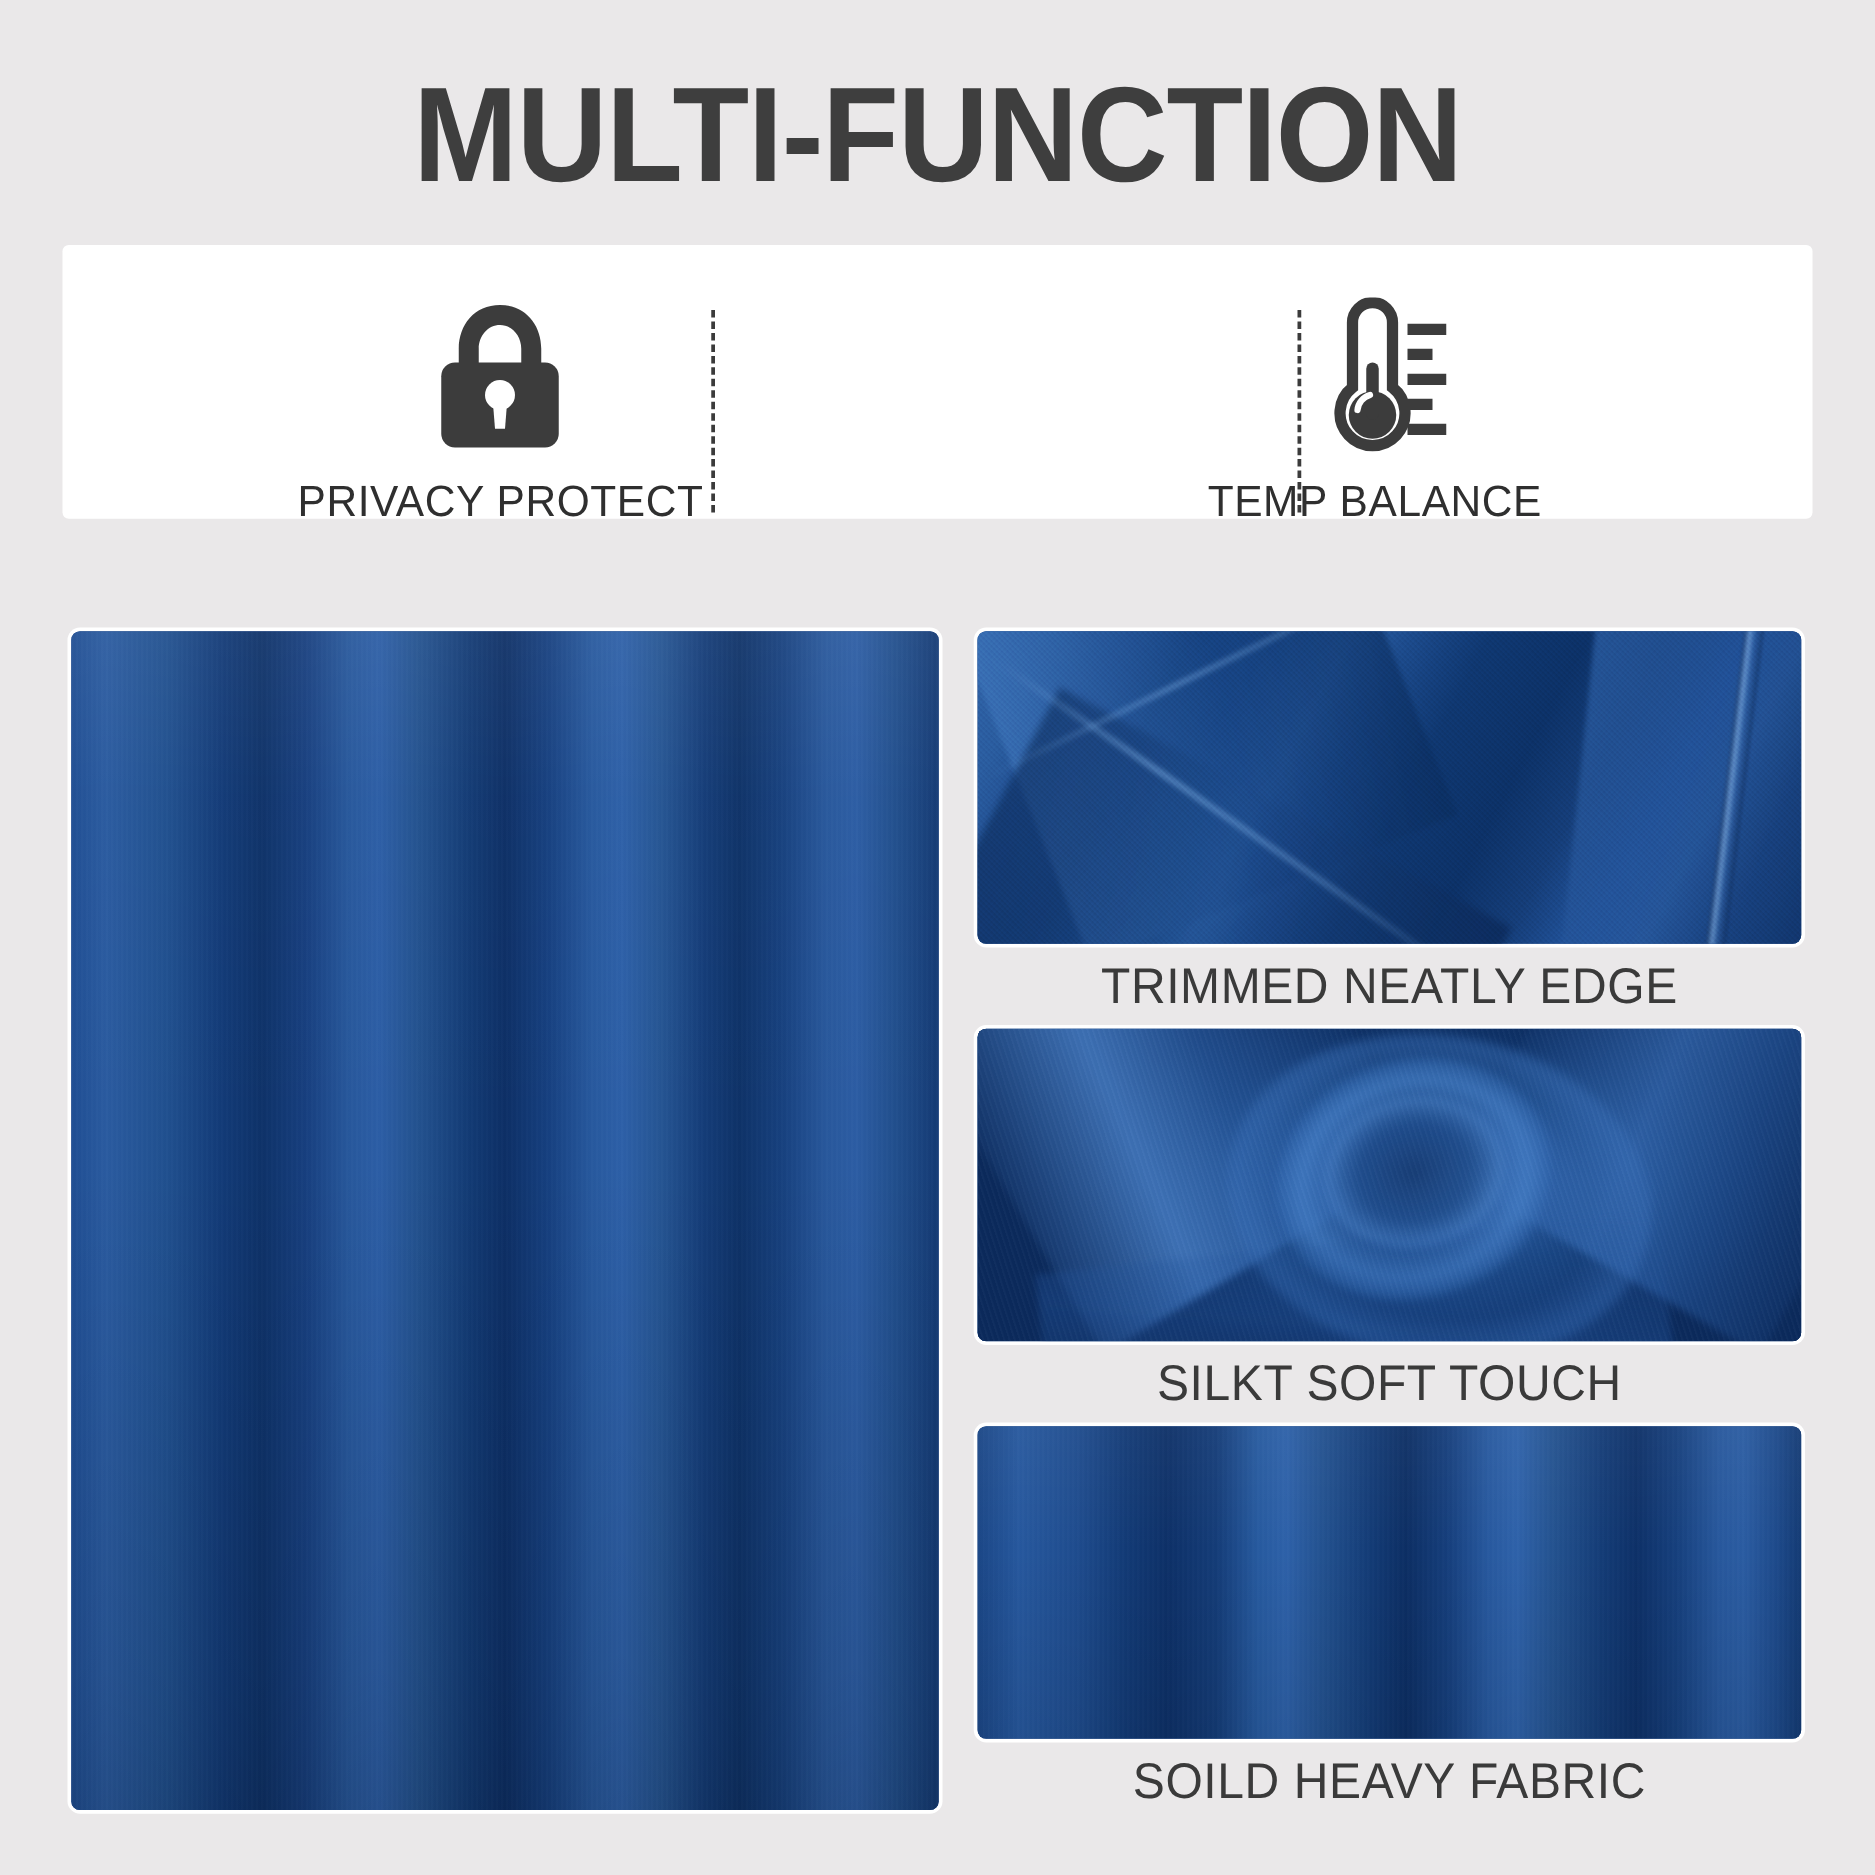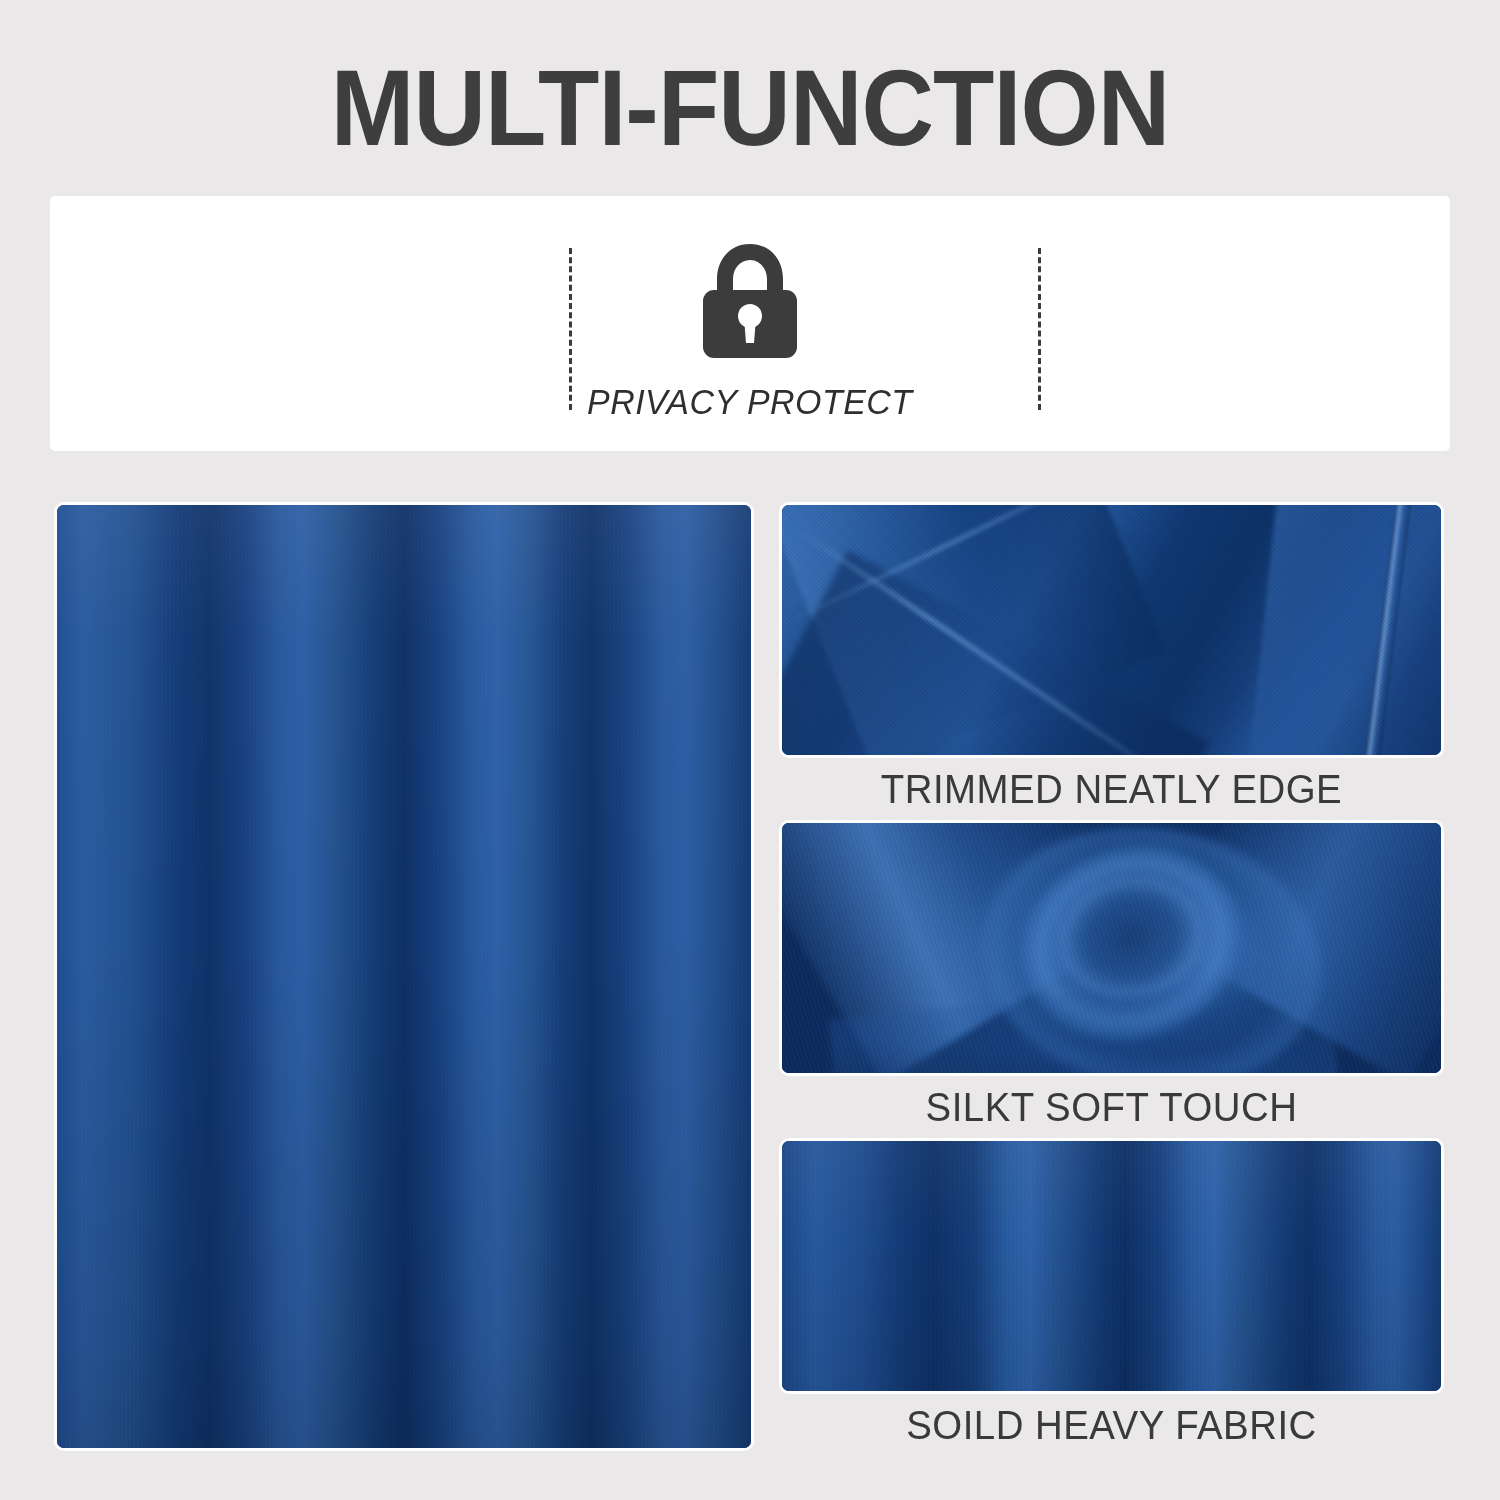--- a/index.html
+++ b/index.html
@@ -31,27 +31,26 @@
     transform-origin: center top;
     white-space: nowrap;
   }
 
   
   #feature-bar {
     position: absolute;
     left: 50px;
     top: 196px;
     width: 1400px;
-    height: 255px;
+    height: 219px;
     background: #ffffff;
     border-radius: 5px;
     display: flex;
     flex-direction: row;
     align-items: stretch;
-    font-style: italic;
   }
   .feature-col {
     flex: 1 1 0;
     display: flex;
     flex-direction: column;
     align-items: center;
     justify-content: flex-start;
     position: relative;
     padding-top: 44px;
     box-sizing: border-box;
@@ -421,20 +420,41 @@
       <svg class="icon-svg" width="118" height="122" viewBox="0 0 118 122" aria-hidden="true">
         <path d="M59 4 C38.5 4 26 20 26 39 L26 55 L42 55 L42 39 C42 28.5 49.5 20 59 20 C68.5 20 76 28.5 76 39 L76 55 L92 55 L92 39 C92 20 79.5 4 59 4 Z" fill="#3c3c3c"></path>
         <rect x="12" y="50" width="94" height="68" rx="11" fill="#3c3c3c"></rect>
         <circle cx="59" cy="76" r="12" fill="#ffffff"></circle>
         <path d="M53 78 L65 78 L63 103 L55 103 Z" fill="#ffffff"></path>
       </svg>
     </div>
     <div class="feature-label">PRIVACY PROTECT</div>
   </div>
 
+  <div class="feature-col">
+    <div class="feature-icon">
+      <svg class="icon-svg" width="124" height="126" viewBox="0 0 124 126" aria-hidden="true">
+
+        <path d="M44 20 A16 16 0 0 1 76 20 L76 72 A26 26 0 1 1 44 72 Z" fill="none" stroke="#3c3c3c" stroke-width="9"></path>
+
+        <circle cx="60" cy="94" r="19" fill="#3c3c3c"></circle>
+
+        <rect x="55" y="52" width="10" height="46" rx="5" fill="#3c3c3c"></rect>
+
+        <path d="M48 90 A14 14 0 0 1 58 78" fill="none" stroke="#ffffff" stroke-width="5" stroke-linecap="round"></path>
+
+        <rect x="88" y="21" width="31" height="9" fill="#3c3c3c"></rect>
+        <rect x="88" y="41" width="20" height="9" fill="#3c3c3c"></rect>
+        <rect x="88" y="61" width="31" height="9" fill="#3c3c3c"></rect>
+        <rect x="88" y="81" width="20" height="9" fill="#3c3c3c"></rect>
+        <rect x="88" y="101" width="31" height="9" fill="#3c3c3c"></rect>
+      </svg>
+    </div>
+    <div class="feature-label">TEMP BALANCE</div>
+  </div>
 
 
   <div class="feature-divider" id="divider-1"></div>
   <div class="feature-divider" id="divider-2"></div>
 </div>
 
 <div id="main-image">
   <div class="curtain-main"></div>
   <div class="curtain-main-texture"></div>
 </div>

